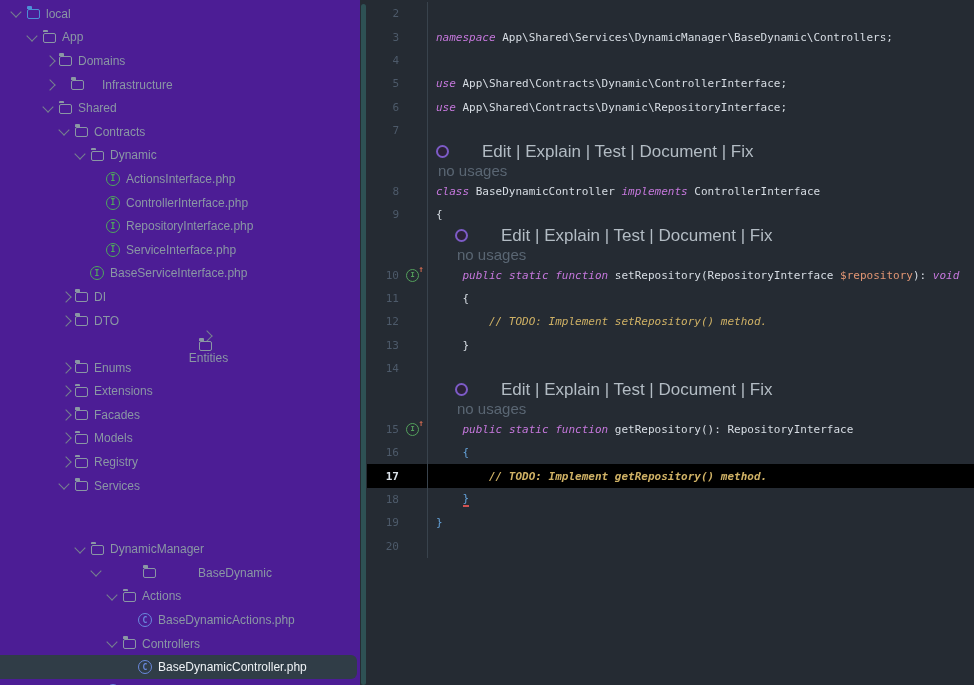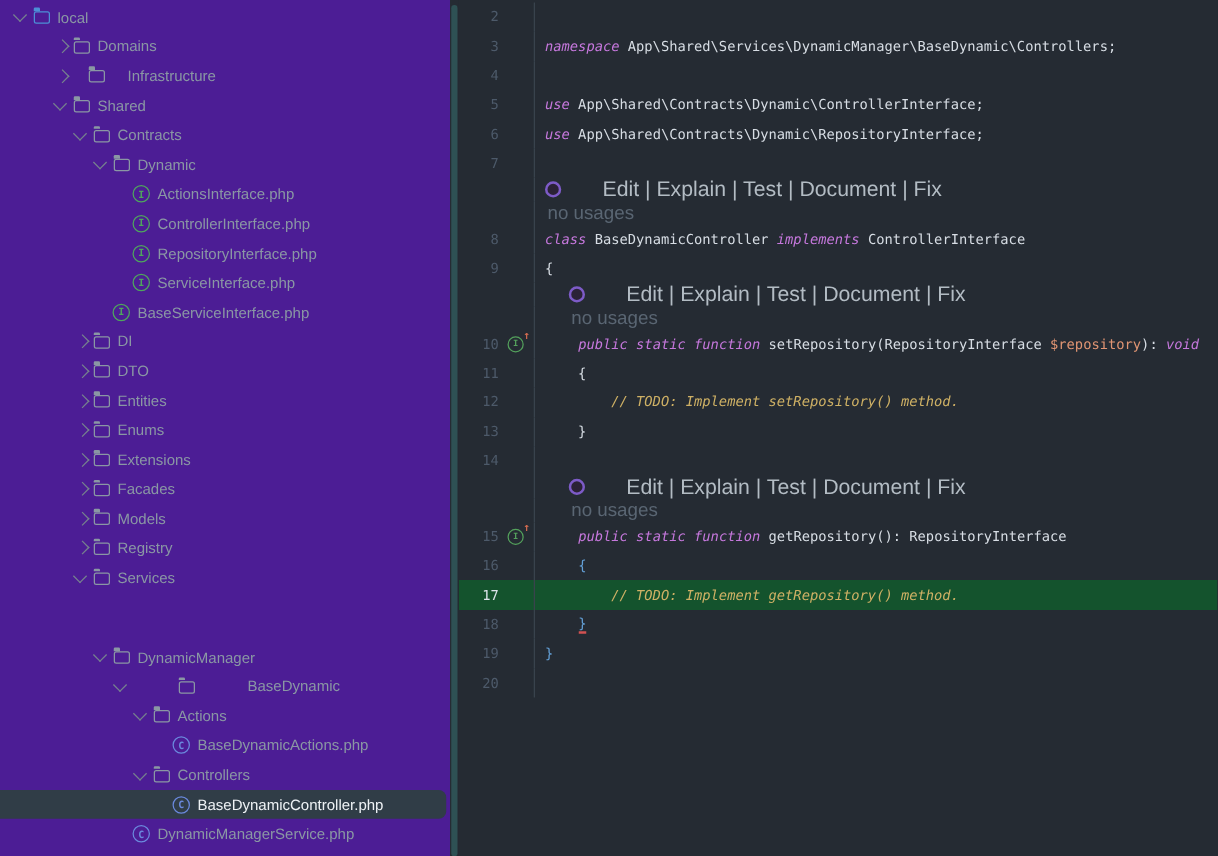--- a/index.html
+++ b/index.html
@@ -30,21 +30,21 @@
 
   
   .splitter{position:absolute;left:361px;top:4px;bottom:0;width:5px;
             background:#2e5154;border-radius:3px;cursor:col-resize;}
 
   
   .editor{position:absolute;left:367px;top:0;right:0;bottom:0;background:#252b33;
           padding-top:2px;font-family:"DejaVu Sans Mono",monospace;overflow:hidden;}
   .row{display:flex;align-items:center;height:23.4px;}
   .row.hint{height:18.6px;}
-  .row.current{background:#14532d;}
+  .row.current{background:#000000;font-weight:bold;}
   .ln{flex:0 0 32px;text-align:right;color:#4d5a6a;font-size:11px;padding-right:2px;}
   .row.current .ln{color:#dce3ea;}
   .gslot{flex:0 0 26px;display:flex;align-items:center;justify-content:flex-start;padding-left:5px;box-sizing:border-box;}
   .codecell{flex:1;border-left:1px solid #39434d;padding-left:8px;white-space:pre;
             font-size:11px;color:#d7dde4;display:flex;align-items:center;height:100%;}
   .tok-kw{color:#c678dd;font-style:italic;}
   .tok-pl{color:#d7dde4;}
   .tok-var{color:#e09573;}
   .tok-todo{color:#cfb165;font-style:italic;}
   .tok-brace{color:#64a1d8;}
@@ -61,20 +61,25 @@
 </style>
 </head>
 <body>
 
 <div class="tree-panel">
     <div class="tree-row" style="padding-left: 12px;">
       <span class="chev exp"></span>
       <span class="ficon blue"></span>
       <span class="tree-label">local</span>
     </div>
+    <div class="tree-row" style="padding-left: 28px;">
+      <span class="chev exp"></span>
+      <span class="ficon"></span>
+      <span class="tree-label">App</span>
+    </div>
     <div class="tree-row" style="padding-left: 44px;">
       <span class="chev col"></span>
       <span class="ficon"></span>
       <span class="tree-label">Domains</span>
     </div>
     <div class="tree-row" style="padding-left: 44px; gap: 12px;">
       <span class="chev col"></span>
       <span class="ficon"></span>
       <span class="tree-label">Infrastructure</span>
     </div>
@@ -116,21 +121,21 @@
     <div class="tree-row" style="padding-left: 60px;">
       <span class="chev col"></span>
       <span class="ficon"></span>
       <span class="tree-label">DI</span>
     </div>
     <div class="tree-row" style="padding-left: 60px;">
       <span class="chev col"></span>
       <span class="ficon"></span>
       <span class="tree-label">DTO</span>
     </div>
-    <div class="tree-row" style="padding-left: 60px;">
+    <div class="tree-row" style="padding-left: 60px; flex-direction: column;">
       <span class="chev col"></span>
       <span class="ficon"></span>
       <span class="tree-label">Entities</span>
     </div>
     <div class="tree-row" style="padding-left: 60px;">
       <span class="chev col"></span>
       <span class="ficon"></span>
       <span class="tree-label">Enums</span>
     </div>
     <div class="tree-row" style="padding-left: 60px;">

